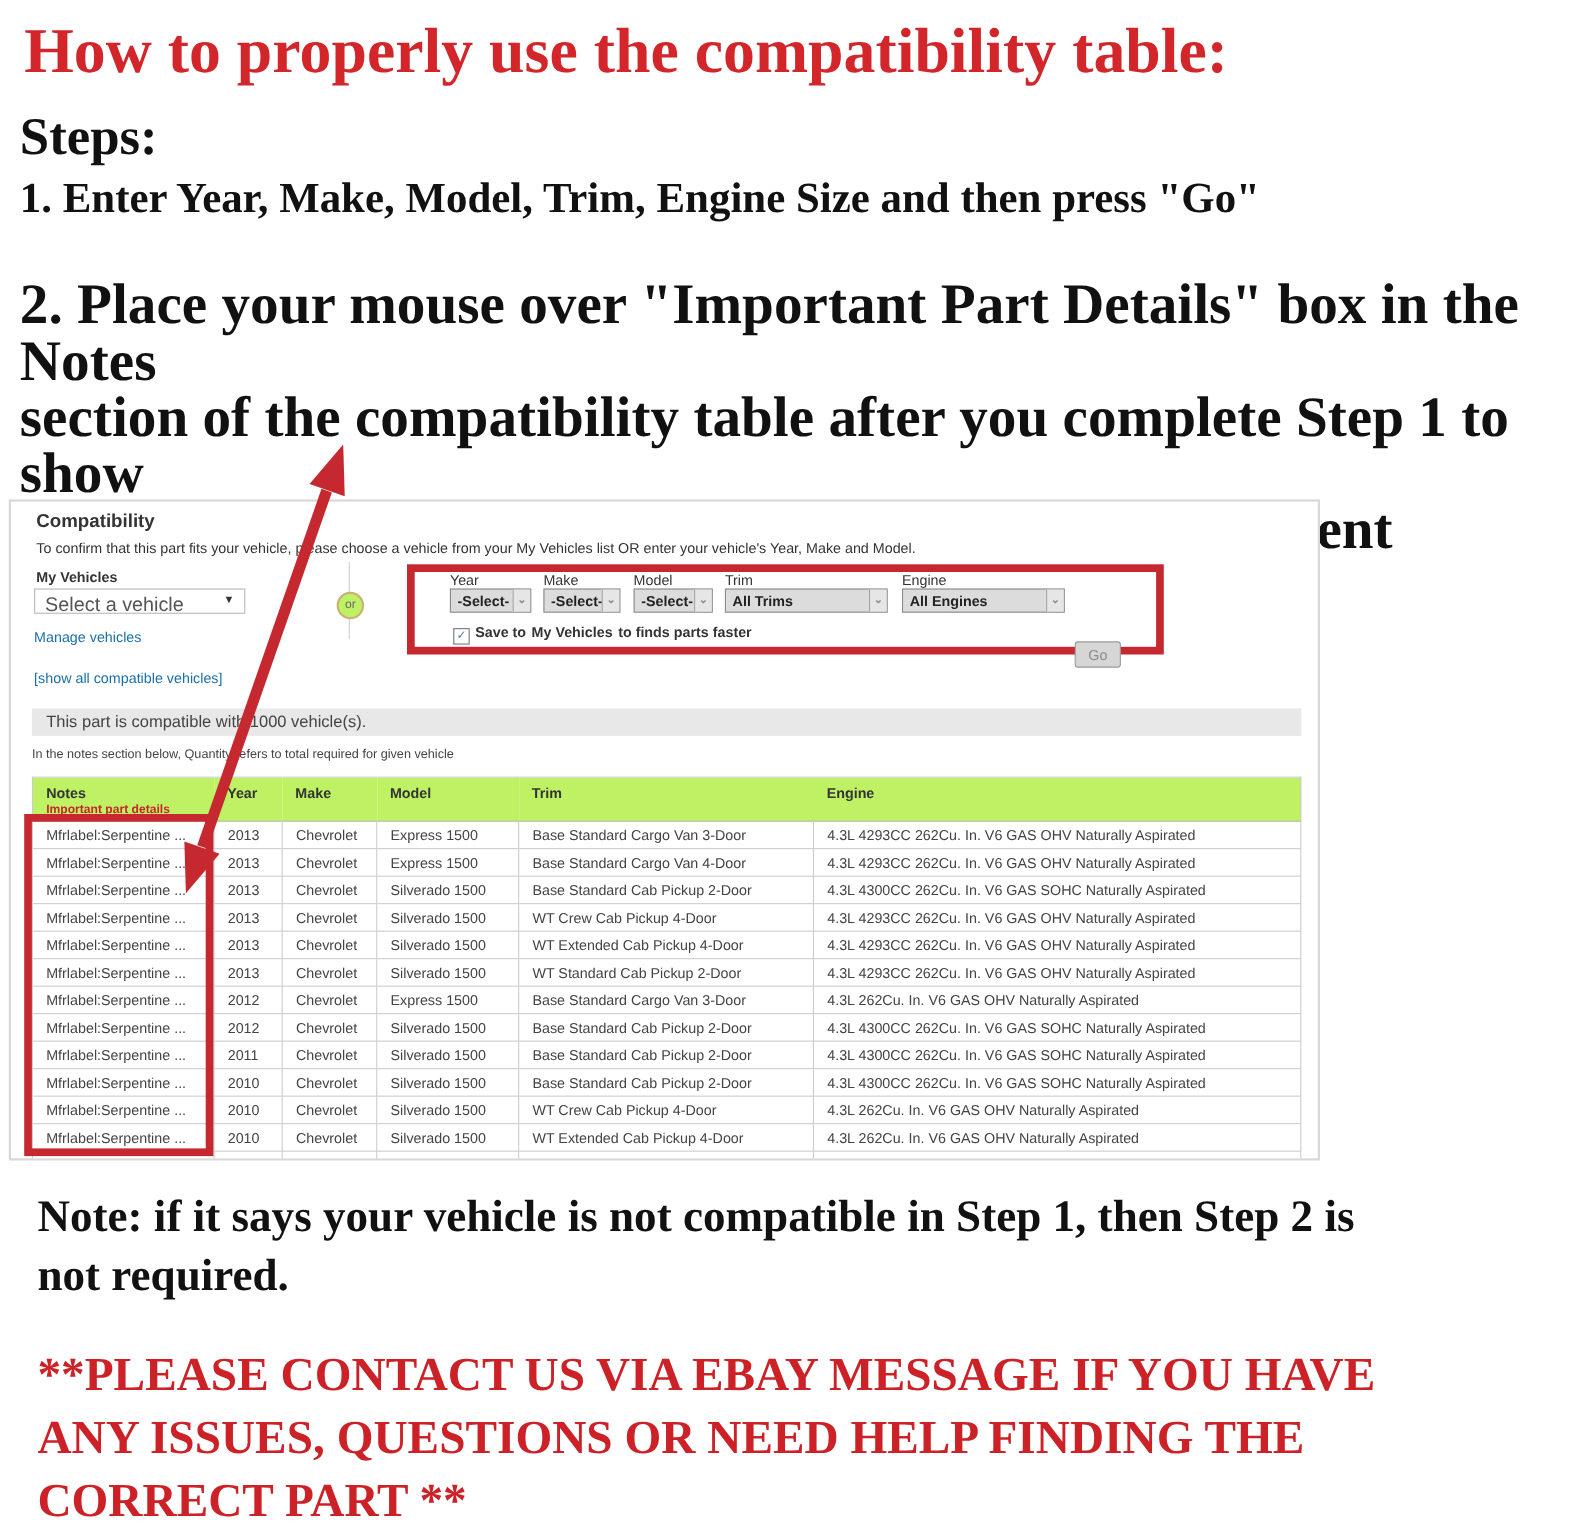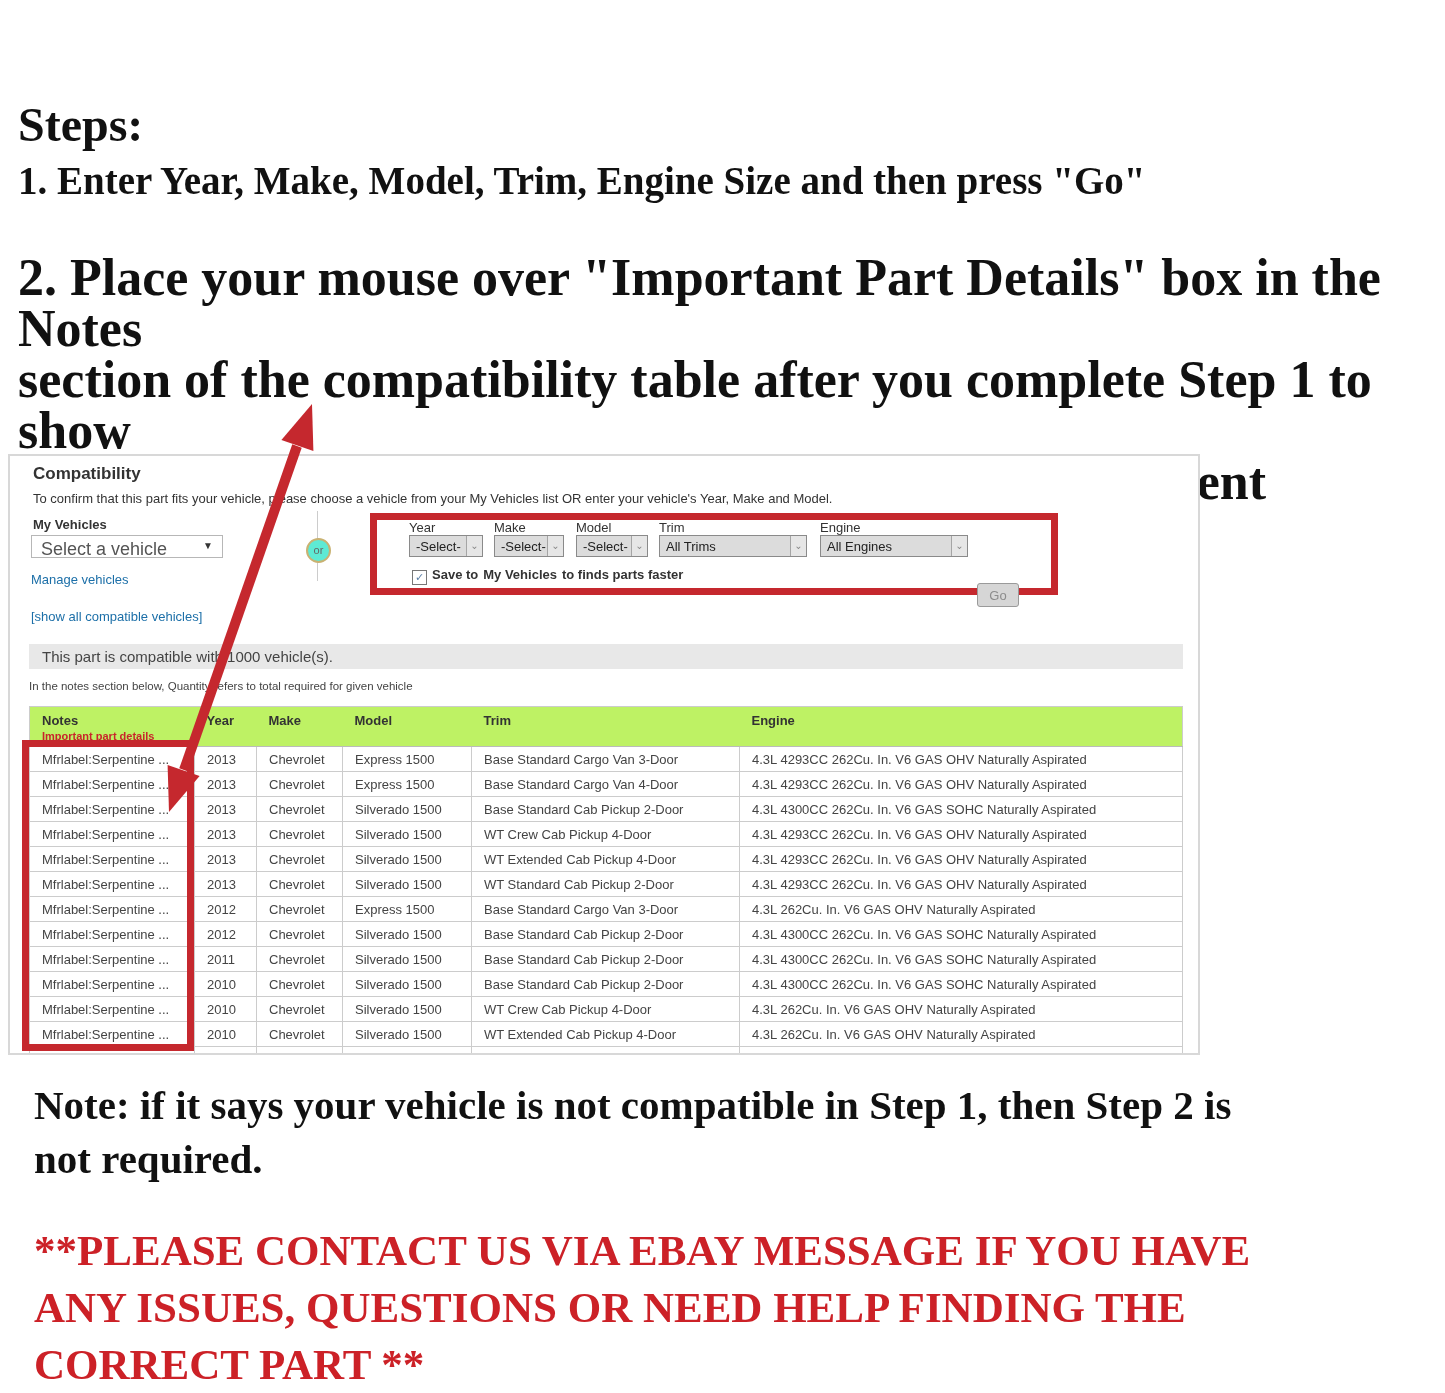--- a/index.html
+++ b/index.html
@@ -24,26 +24,26 @@
   .myv-label{position:absolute;left:23px;top:61px;font-size:13px;font-weight:bold;color:#333;}
   .vehicle-select{position:absolute;left:21px;top:79px;width:192px;height:23px;background:#fff;
          border:1px solid #b7b7b7;box-sizing:border-box;cursor:pointer;}
   .vehicle-select .sel-text{position:absolute;left:9px;top:3px;font-size:18px;color:#555;}
   .vehicle-select .caret{position:absolute;right:9px;top:4px;font-size:10px;color:#333;}
   .link{position:absolute;font-size:13px;color:#1c6fa8;text-decoration:none;cursor:pointer;}
   .manage{left:21px;top:116px;}
   .showall{left:21px;top:153px;}
   .or-divider{position:absolute;left:307px;top:55px;width:1px;height:70px;background:#ccc;}
   .or-circle{position:absolute;left:296px;top:82px;width:21px;height:21px;border:2px solid #c9b272;
-         border-radius:50%;background:#5eead4;font-size:11px;color:#666;text-align:center;line-height:21px;}
+         border-radius:50%;background:#bef264;font-size:11px;color:#666;text-align:center;line-height:21px;}
   .finder-box{position:absolute;left:360px;top:57px;width:688px;height:82px;
          border:7px solid #c5282e;box-sizing:border-box;background:transparent;}
   .field-label{position:absolute;top:64px;font-size:13px;color:#333;}
   .select{position:absolute;top:79px;height:22px;background:#dcdcdc;border:1px solid #8a8a8a;
-         box-sizing:border-box;cursor:pointer;}
+         box-sizing:border-box;cursor:pointer;font-weight:bold;}
   .select .sel-text{position:absolute;left:6px;top:3px;font-size:13px;color:#222;white-space:nowrap;}
   .select .sel-arrow{position:absolute;right:0;top:0;width:15px;height:100%;border-left:1px solid #a5a5a5;
          background:#e6e6e6;font-size:10px;color:#888;text-align:center;line-height:20px;}
   .lf0{left:399px;} .lf1{left:484px;} .lf2{left:566px;} .lf3{left:649px;} .lf4{left:810px;}
   .sf0{left:399px;width:74px;} .sf1{left:484px;width:70px;} .sf2{left:566px;width:72px;}
   .sf3{left:649px;width:148px;} .sf4{left:810px;width:148px;}
   .go-btn{position:absolute;left:967px;top:79px;width:42px;height:24px;background:#d6d6d6;
          border:1px solid #9a9a9a;border-radius:3px;font-size:13px;color:#8c8c8c;
          font-family:"Liberation Sans", sans-serif;cursor:pointer;margin-top:48px;}
   .save-row{position:absolute;left:402px;top:111px;height:16px;font-size:13px;color:#333;}
@@ -73,20 +73,21 @@
   .notes-red-box{position:absolute;left:12px;top:284px;width:172px;height:311px;
          border:7px solid #c5282e;box-sizing:border-box;pointer-events:none;}
   
   .arrow-svg{position:absolute;left:0;top:0;width:1445px;height:1393px;pointer-events:none;z-index:10;}
 </style>
 </head>
 <body>
 
 <div class="page">
 
+  <div class="headline">How to properly use the compatibility table:</div>
   <div class="steps-heading">Steps:</div>
   <div class="step1">1. Enter Year, Make, Model, Trim, Engine Size and then press "Go"</div>
   <div class="step2">2. Place your mouse over "Important Part Details" box in the Notes
 section of the compatibility table after you complete Step 1 to show
 additional fitment information and details about fitment</div>
 
   <div class="panel">
     <div class="panel-title">Compatibility</div>
     <div class="panel-subtitle">To confirm that this part fits your vehicle, please choose a vehicle from your My Vehicles list OR enter your vehicle's Year, Make and Model.</div>
 

